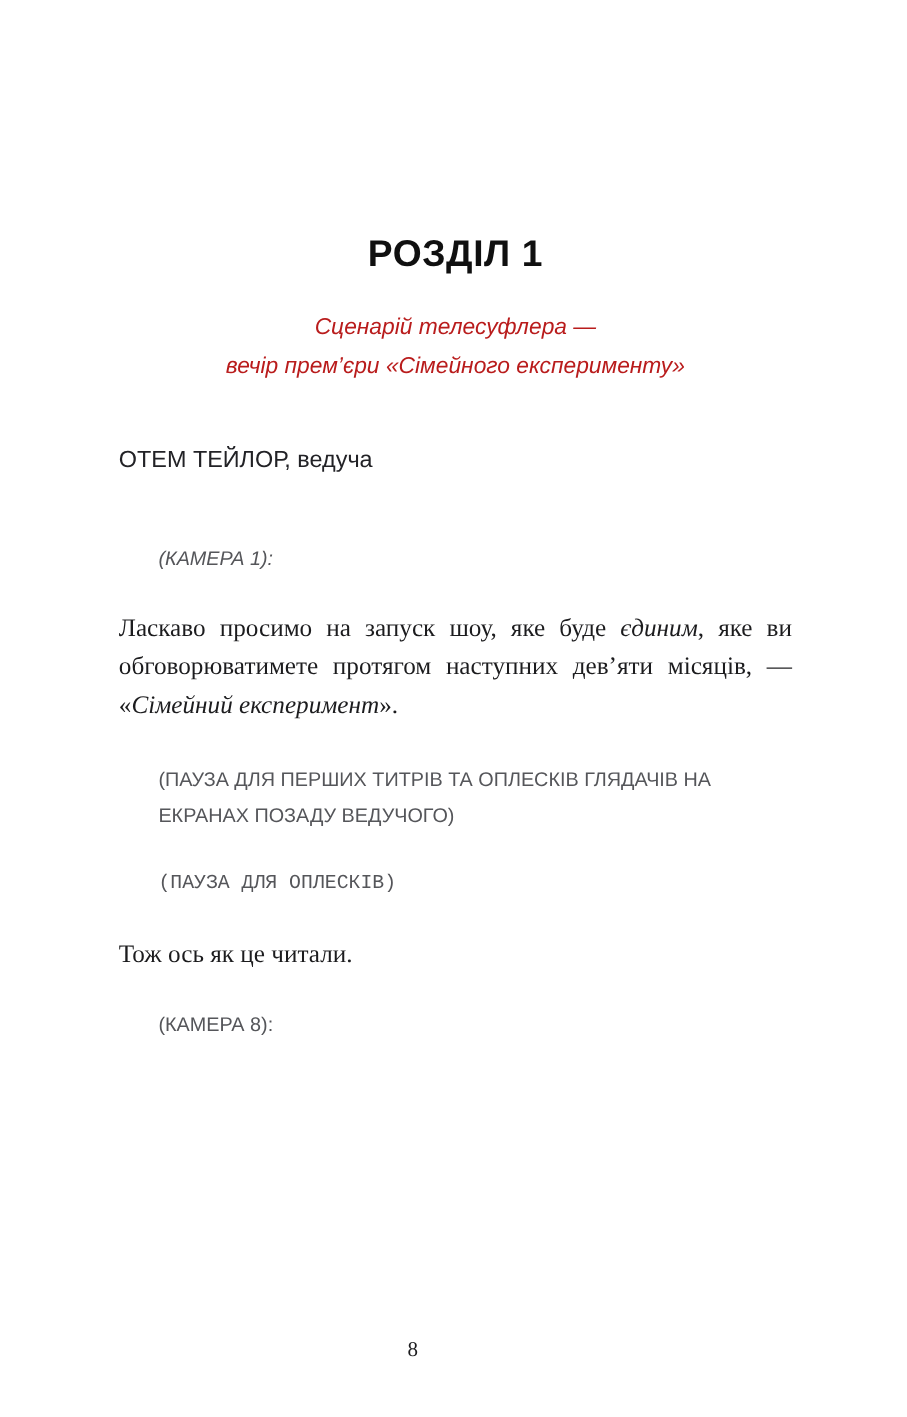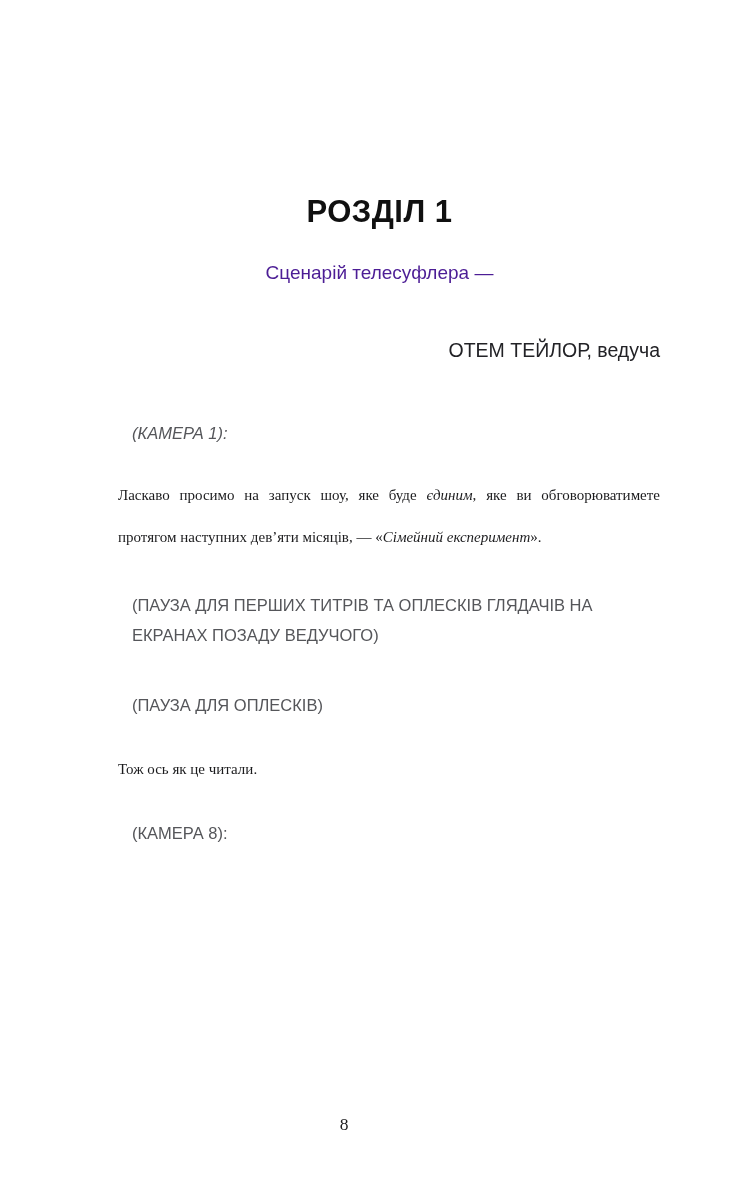--- a/index.html
+++ b/index.html
@@ -29,56 +29,56 @@
     font-size: 31px;
     font-weight: 700;
     letter-spacing: 0.5px;
     color: #101010;
   }
 
   .chapter-subtitle {
     margin-top: 26px;
     text-align: center;
     font-family: "Liberation Sans", sans-serif;
+    font-style: italic;
     font-size: 19px;
     line-height: 33px;
-    color: #4c1d95;
+    color: #b91c1c;
   }
 
   .speaker {
     margin-top: 50px;
-    text-align: right;
+    text-align: left;
     font-family: "Liberation Sans", sans-serif;
     font-size: 19.5px;
     color: #222226;
   }
 
   .direction {
     font-family: "Liberation Sans", sans-serif;
     font-size: 16.5px;
     line-height: 30px;
     color: #55565a;
     margin-left: 33px;
   }
 
   .body-par {
-    font-size: 15px;
-    line-height: 42px;
+    font-size: 21px;
+    line-height: 32px;
     text-align: justify;
     color: #1c1c1e;
-    margin-left: 19px;
   }
 
   .italic { font-style: italic; }
 
   .mt-camera1 { margin-top: 56px; font-style: italic; }
   .mt-para1   { margin-top: 26px; }
   .mt-pause1  { margin-top: 32px; }
   .mt-para2   { margin-top: 22px; }
-  .mt-pause2  { margin-top: 40px; }
+  .mt-pause2  { margin-top: 26px; font-family: Liberation Mono, monospace; }
   .mt-para3   { margin-top: 28px; }
   .mt-camera4 { margin-top: 28px; }
   .mt-para4   { margin-top: 28px; }
 
   .page-number {
     position: absolute;
     left: 0;
     right: 0;
     top: 1114px;
     text-align: center;
@@ -90,20 +90,21 @@
 </head>
 <body>
 
 <div class="book-page">
   <div class="content">
 
     <h1 class="chapter-title">РОЗДІЛ 1</h1>
 
     <div class="chapter-subtitle">
       <div>Сценарій телесуфлера —</div>
+      <div>вечір прем’єри «Сімейного експерименту»</div>
     </div>
 
     <div class="speaker"><span>ОТЕМ ТЕЙЛОР,</span><span> ведуча</span></div>
 
     <p class="direction mt-camera1">(КАМЕРА 1):</p>
 
     <p class="body-par mt-para1"><span>Ласкаво просимо на запуск шоу, яке буде </span><span class="italic">єдиним</span><span>, яке ви обговорюватимете протягом наступних дев’яти місяців, — «</span><span class="italic">Сімейний експеримент</span><span>».</span></p>
 
     <p class="direction mt-pause1">(ПАУЗА ДЛЯ ПЕРШИХ ТИТРІВ ТА ОПЛЕСКІВ ГЛЯДАЧІВ НА ЕКРАНАХ ПОЗАДУ ВЕДУЧОГО)</p>
 

